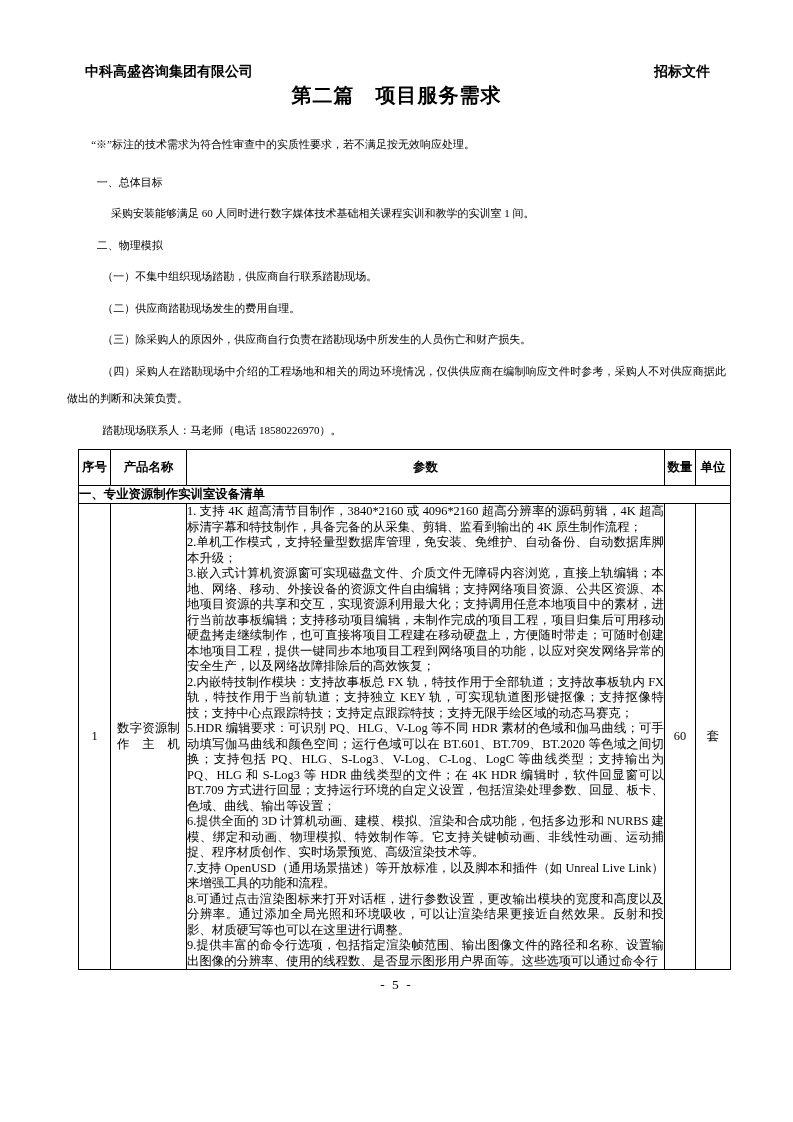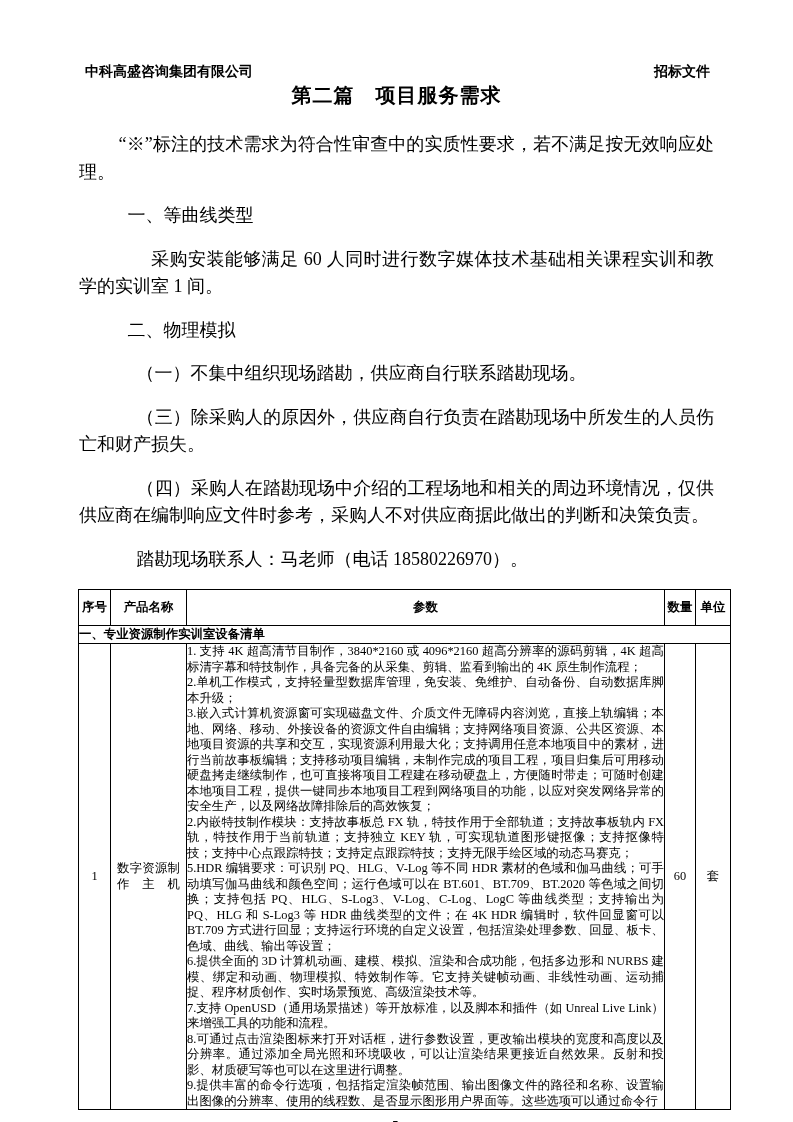--- a/index.html
+++ b/index.html
@@ -18,21 +18,21 @@
     display:flex;justify-content:space-between;align-items:flex-end;
     margin:0 20px 0 22px;
     font-size:14px;font-weight:bold;line-height:18px;
   }
   .doc-title{
     text-align:center;
     font-family:"Liberation Sans","DejaVu Sans",sans-serif;
     font-weight:bold;font-size:20px;line-height:28px;
     letter-spacing:1px;
   }
-  .para{font-size:18px;line-height:27.5px;margin:16px;text-align:justify;font-family:Liberation Serif, serif;}
+  .para{font-size:11px;line-height:27.5px;margin:4px;text-align:justify;font-family:Liberation Serif, serif;}
   .notice{margin-top:22px;text-indent:2.2em;}
   .h-num{text-indent:2.7em;}
   .h-num.mt{margin-top:10px;}
   .h-bold{
     font-family:"Liberation Sans","DejaVu Sans",sans-serif;
     font-weight:bold;text-indent:2.55em;font-size:15.5px;line-height:27.5px;margin:0;
   }
   .body-indent{text-indent:4em;}
   .item-indent{text-indent:3.2em;}
   table.req{
@@ -73,25 +73,26 @@
 
   <div class="doc-header">
     <span>中科高盛咨询集团有限公司</span>
     <span>招标文件</span>
   </div>
 
   <div class="doc-title">第二篇　项目服务需求</div>
 
   <p class="para notice">“※”标注的技术需求为符合性审查中的实质性要求，若不满足按无效响应处理。</p>
 
-  <p class="para h-num mt">一、等曲线类型</p>
+  <p class="para h-num mt">一、总体目标</p>
   <p class="para body-indent">采购安装能够满足 60 人同时进行数字媒体技术基础相关课程实训和教学的实训室 1 间。</p>
 
   <p class="para h-num">二、物理模拟</p>
   <p class="para item-indent">（一）不集中组织现场踏勘，供应商自行联系踏勘现场。</p>
+  <p class="para item-indent">（二）供应商踏勘现场发生的费用自理。</p>
   <p class="para item-indent">（三）除采购人的原因外，供应商自行负责在踏勘现场中所发生的人员伤亡和财产损失。</p>
   <p class="para item-indent">（四）采购人在踏勘现场中介绍的工程场地和相关的周边环境情况，仅供供应商在编制响应文件时参考，采购人不对供应商据此做出的判断和决策负责。</p>
   <p class="para item-indent">踏勘现场联系人：马老师（电话 18580226970）。</p>
 
 
   <table class="req">
     <colgroup>
       <col style="width:32px">
         <col style="width:76px">
         <col style="width:478px">

